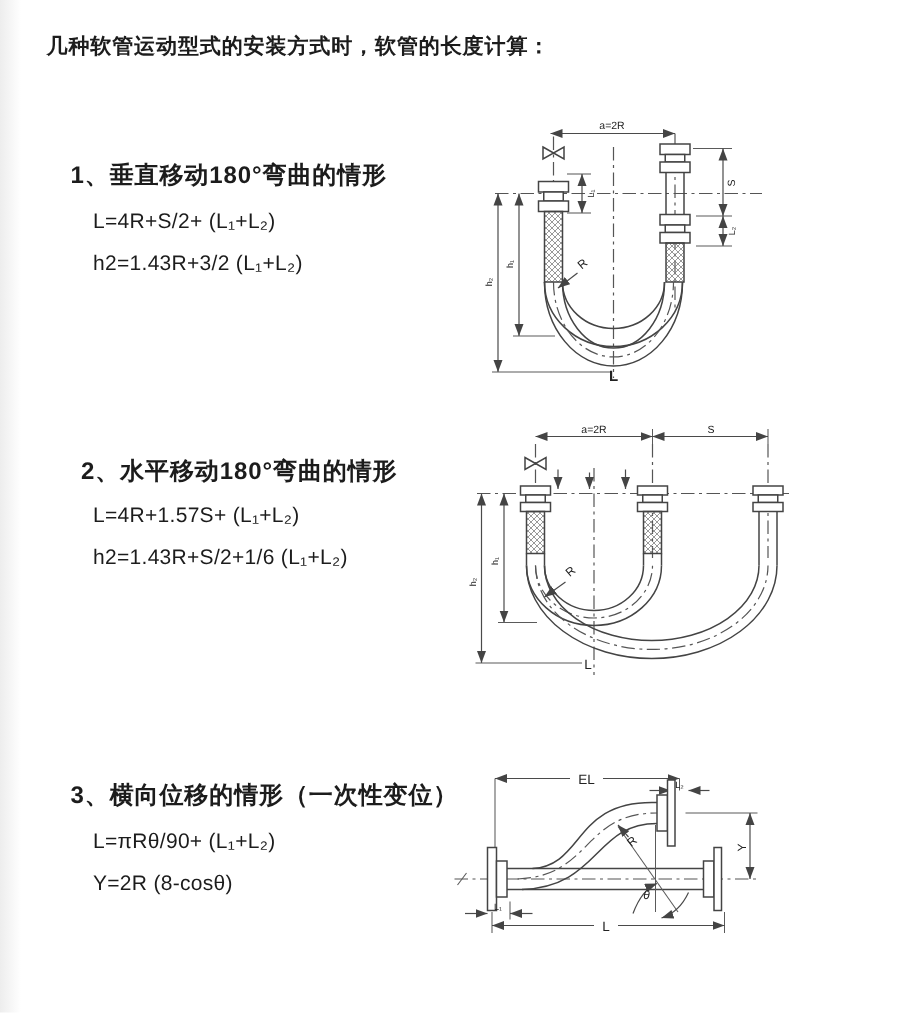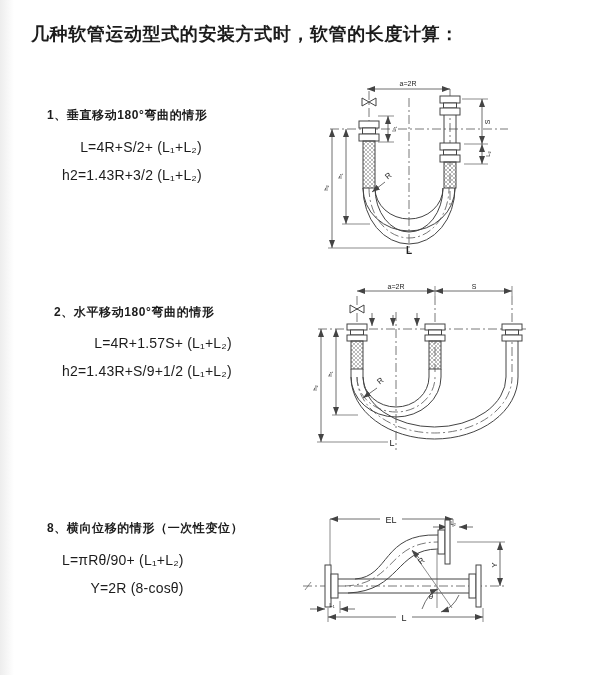--- a/index.html
+++ b/index.html
@@ -7,23 +7,23 @@
     width:600px;height:675px;position:relative;overflow:hidden;
     background:#ffffff;
     font-family:"Liberation Sans","DejaVu Sans",sans-serif;
     color:#1c1c1c;
   }
   .page{
     position:absolute;inset:0;
     background:linear-gradient(90deg,#ededed 0,#ffffff 14px),#ffffff;
   }
   .abs{position:absolute;}
-  .title{font-size:18px;font-weight:700;letter-spacing:.6px;white-space:nowrap;}
-  .heading{font-size:12px;font-weight:700;letter-spacing:.6px;white-space:nowrap;}
-  .f{font-size:14px;height:28px;line-height:28px;letter-spacing:.2px;white-space:nowrap;text-align:right;}
+  .title{font-size:14px;font-weight:700;letter-spacing:.6px;white-space:nowrap;}
+  .heading{font-size:16px;font-weight:700;letter-spacing:.6px;white-space:nowrap;}
+  .f{font-size:14px;height:28px;line-height:28px;letter-spacing:.2px;white-space:nowrap;}
   svg{position:absolute;overflow:visible;}
   svg text{fill:#222;font-family:"Liberation Sans","DejaVu Sans",sans-serif;font-size:7px;}
   .t6{font-size:6px;} .t8{font-size:8px;} .t9{font-size:9px;} .t10{font-size:10px;font-weight:bold;}
   .ln{stroke:#444;fill:none;stroke-width:1;}
   .dim{stroke:#4a4a4a;fill:none;stroke-width:.8;}
   .thin{stroke:#5a5a5a;fill:none;stroke-width:.7;}
   .cl{stroke:#555;fill:none;stroke-width:.8;stroke-dasharray:9 3 2 3;}
   .fit{fill:#ffffff;stroke:#444;stroke-width:1;}
   .hat{fill:url(#hx);stroke:#444;stroke-width:1;}
 </style>
@@ -36,24 +36,24 @@
 
   <div class="abs heading" style="left:47px;top:107px">1、垂直移动180°弯曲的情形</div>
   <div class="abs" style="left:62px;top:133px">
     <div class="f">L=4R+S/2+ (L₁+L₂)</div>
     <div class="f">h2=1.43R+3/2 (L₁+L₂)</div>
   </div>
 
   <div class="abs heading" style="left:54px;top:304px">2、水平移动180°弯曲的情形</div>
   <div class="abs" style="left:62px;top:329px">
     <div class="f">L=4R+1.57S+ (L₁+L₂)</div>
-    <div class="f">h2=1.43R+S/9+1/2 (L₁+L₂)</div>
+    <div class="f">h2=1.43R+S/2+1/6 (L₁+L₂)</div>
   </div>
 
-  <div class="abs heading" style="left:47px;top:520px">8、横向位移的情形（一次性变位）</div>
+  <div class="abs heading" style="left:47px;top:520px">3、横向位移的情形（一次性变位）</div>
   <div class="abs" style="left:62px;top:546px">
     <div class="f">L=πRθ/90+ (L₁+L₂)</div>
     <div class="f">Y=2R (8-cosθ)</div>
   </div>
 
   <svg style="left:312px;top:76px" width="284" height="180" viewBox="0 0 284 180">
     <defs>
       <marker id="aE" markerWidth="9" markerHeight="8" refX="8" refY="3" orient="auto" markerUnits="userSpaceOnUse">
         <path d="M0,0 L8,3 L0,6 Z" fill="#444"></path>
       </marker>

